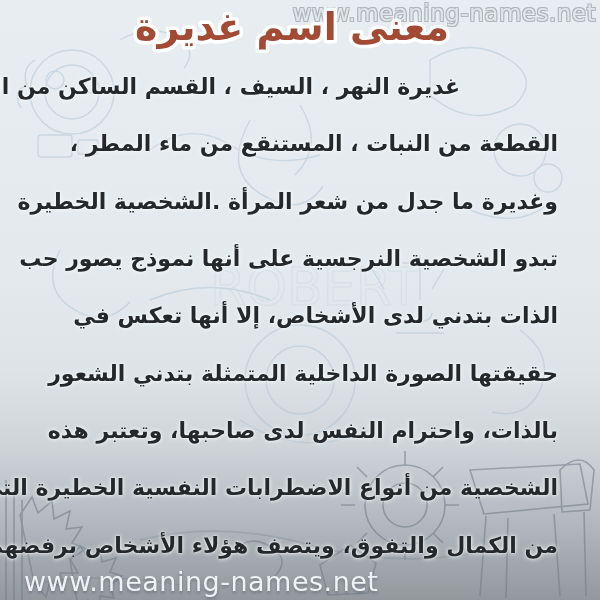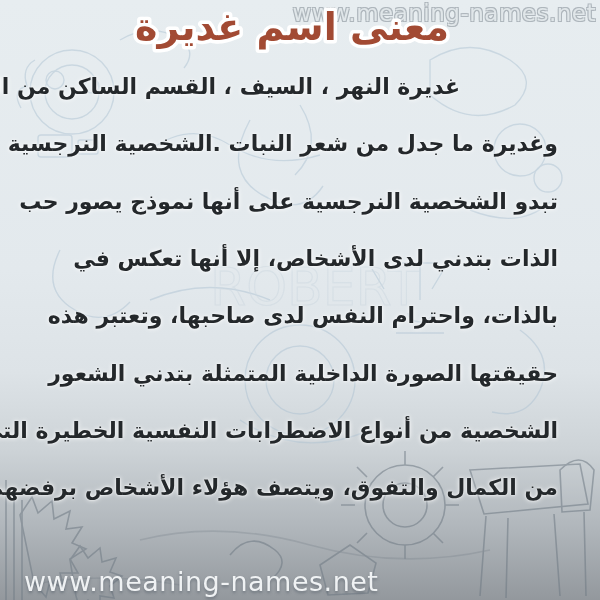--- a/index.html
+++ b/index.html
@@ -93,24 +93,25 @@
   </svg>
 
   <div class="wm-top">www.meaning-names.net</div>
 
   <svg class="title-svg" viewBox="0 0 600 62">
     <text x="292" y="40" text-anchor="middle" direction="rtl">معنى اسم غديرة</text>
   </svg>
 
   <div class="body-text" dir="rtl">
     <div class="line indent-first">غديرة  النهر ، السيف ، القسم الساكن من النهر ،</div>
-    <div class="line">وغديرة  ما جدل من شعر النبات .الشخصية النرجسية</div>
+    <div class="line">القطعة من النبات ، المستنقع من ماء المطر ،</div>
+    <div class="line">وغديرة  ما جدل من شعر المرأة .الشخصية الخطيرة</div>
     <div class="line">تبدو الشخصية النرجسية على أنها نموذج يصور حب</div>
     <div class="line">الذات بتدني لدى الأشخاص، إلا أنها تعكس في</div>
+    <div class="line">حقيقتها الصورة الداخلية المتمثلة بتدني الشعور</div>
     <div class="line">بالذات، واحترام النفس لدى صاحبها، وتعتبر هذه</div>
-    <div class="line">حقيقتها الصورة الداخلية المتمثلة بتدني الشعور</div>
     <div class="line">الشخصية من أنواع الاضطرابات النفسية الخطيرة التي</div>
     <div class="line">من الكمال والتفوق، ويتصف هؤلاء الأشخاص برفضهم</div>
   </div>
 
   <div class="wm-bottom">www.meaning-names.net</div>
 
 </div>
 
 </body></html>

